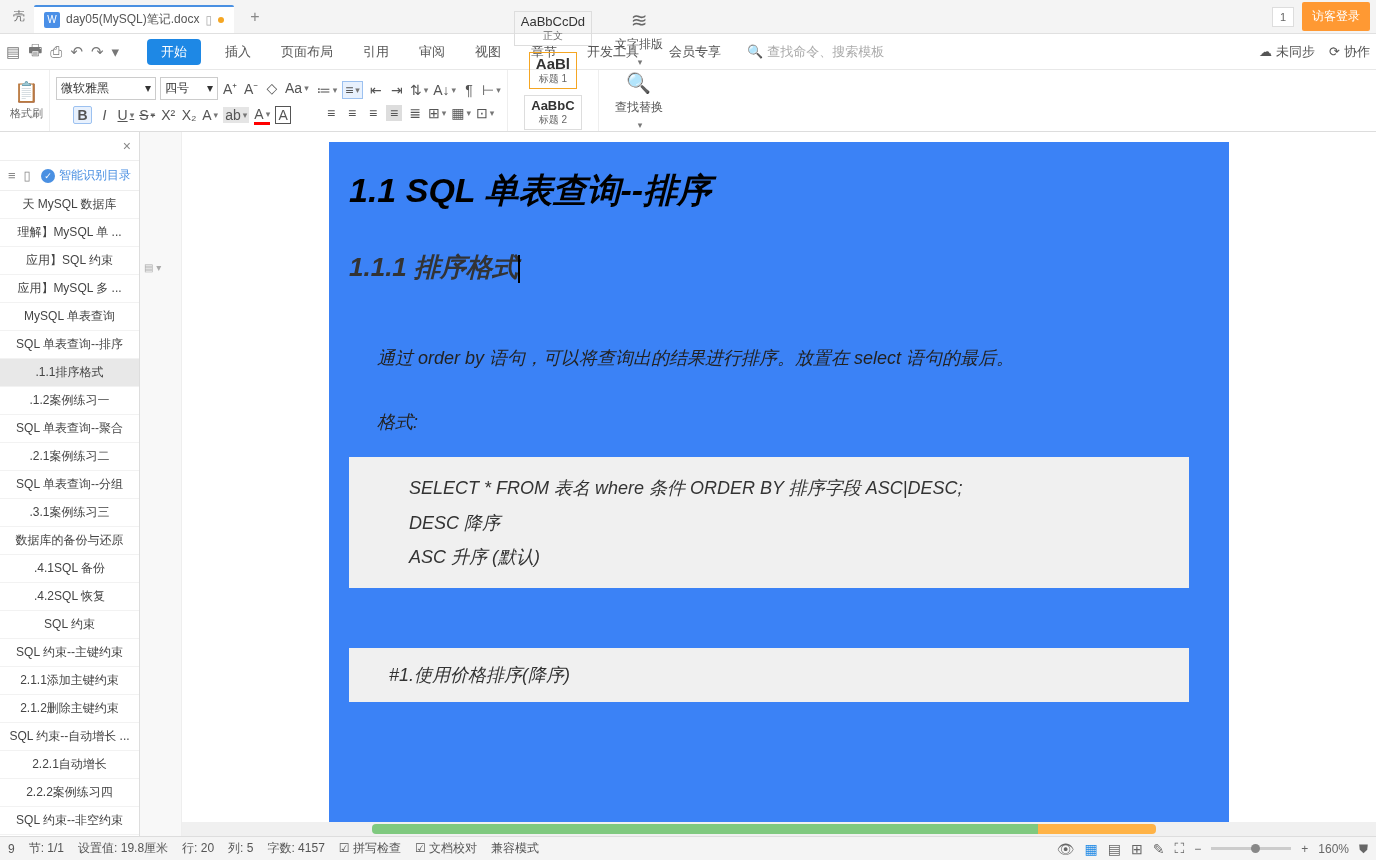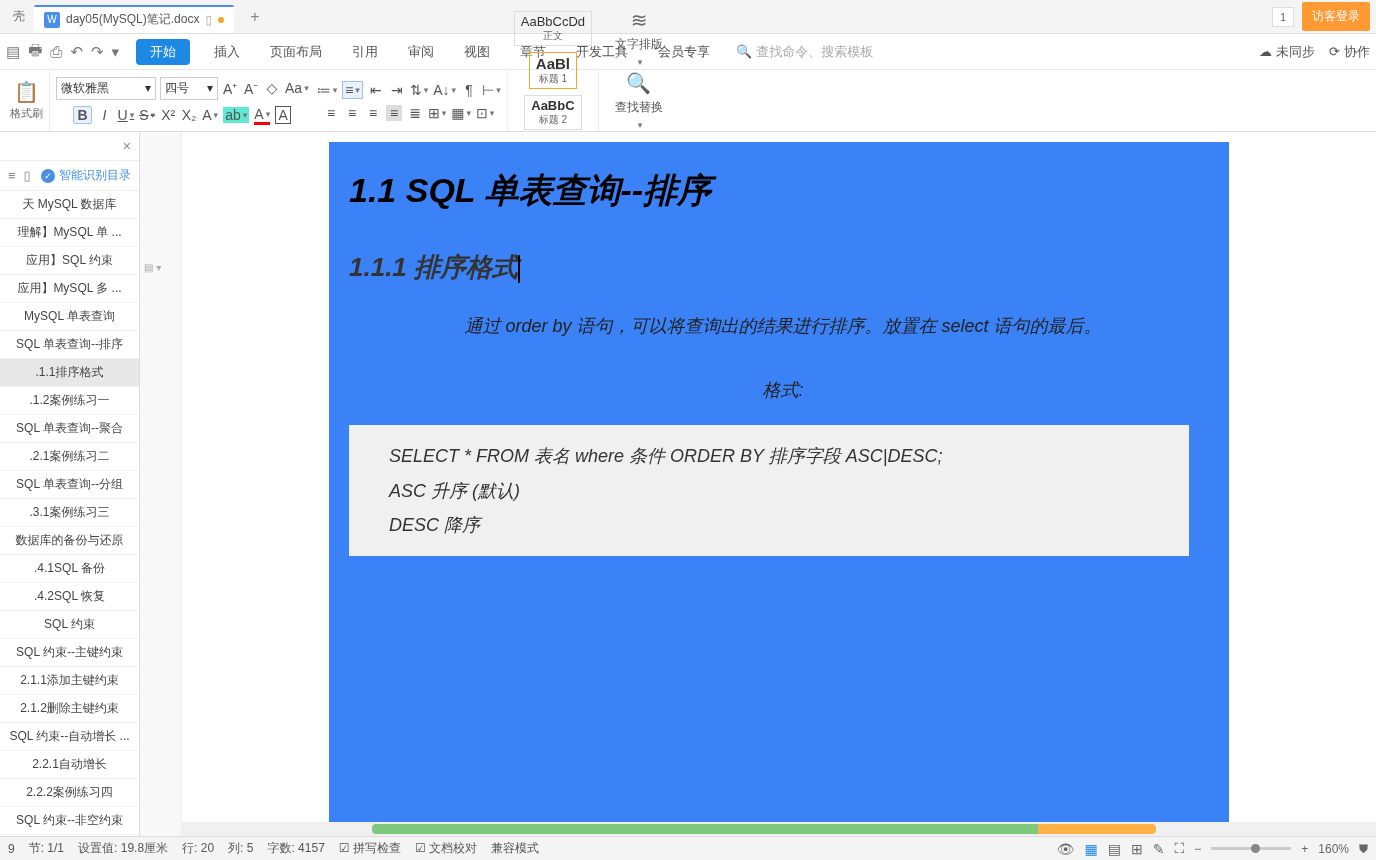--- a/index.html
+++ b/index.html
@@ -14,21 +14,21 @@
 .tab-w { width:16px; height:16px; background:#4a8fe7; color:#fff; display:flex; align-items:center; justify-content:center; font-size:10px; border-radius:2px; }
 .tab-add { width:30px; display:flex; align-items:center; justify-content:center; color:#888; font-size:16px; margin-left:6px; }
 .tabbar-right { margin-left:auto; display:flex; align-items:center; gap:8px; padding-right:6px; }
 .win-btn { padding:3px 7px; color:#666; font-size:11px; border:1px solid #ddd; background:#fff; }
 .guest-btn { background:#ff9933; color:#fff; padding:6px 10px; font-size:12px; border-radius:2px; }
 
 
 .menubar { height:36px; display:flex; align-items:center; padding:0 6px; gap:2px; border-bottom:1px solid #e8e8e8; }
 .qat { display:flex; gap:8px; align-items:center; color:#777; }
 .qat span { font-size:15px; }
-.menu-tabs { display:flex; gap:18px; align-items:center; margin-left:15px;justify-content:flex-end; }
+.menu-tabs { display:flex; gap:18px; align-items:center; margin-left:26px;justify-content:flex-end; }
 .menu-tab { font-size:13px; color:#555; padding:4px 6px; }
 .menu-tab.primary { background:#1e88e5; color:#fff; border-radius:4px; padding:4px 14px; font-weight:500; }
 .menu-search { display:flex; align-items:center; gap:4px; margin-left:18px; color:#aaa; font-size:13px; }
 .menubar-right { margin-left:auto; display:flex; align-items:center; gap:14px; color:#555; font-size:13px; }
 .menubar-right .grp { display:flex; align-items:center; gap:4px; }
 
 
 .ribbon { height:62px; display:flex; align-items:center; padding:0 4px; border-bottom:1px solid #ddd; }
 .rib-grp { display:flex; flex-direction:column; align-items:center; padding:2px 6px; border-right:1px solid #eee; height:100%; justify-content:center; gap:2px; }
 .rib-grp.norow { flex-direction:column; gap:4px; }
@@ -58,24 +58,24 @@
 .side-item.active { background:#e8e8e8; }
 
 .rulerbar { width:42px; background:#f8f8f8; border-right:1px solid #eee; position:relative; }
 .page-marker { position:absolute; top:130px; left:4px; font-size:10px; color:#aaa; display:flex; align-items:center; gap:2px; }
 
 .docwrap { flex:1; overflow:auto; background:#fff; position:relative; }
 .page { margin:10px auto; width:900px; min-height:700px; background:#3b82f6; padding:26px 40px 60px 20px; position:relative;font-style:italic; }
 .h1-line { font-size:34px; font-weight:800; color:#000; margin-bottom:36px; position:relative; }
 .hl { display:inline-block; position:relative; }
 .hl::before { content:""; position:absolute; left:50px; top:-2px; width:46px; height:46px; background:#ffeb3b; border-radius:50%; z-index:-1; }
-.h2-line { font-size:26px; font-weight:700; margin-top:30px; margin-bottom:24px; position:relative; }
+.h2-line { font-size:26px; font-weight:700; margin-top:30px; margin-bottom:56px; position:relative; }
 .h2-line .caret { display:inline-block; width:2px; height:28px; background:#000; vertical-align:middle; }
-.para { font-size:18px; color:#222; line-height:1.9; margin-left:28px;text-align:center; }
-.codebox { background:#f0f0f0; padding:14px 40px; margin-top:18px; font-size:18px; line-height:1.9; }
+.para { font-size:18px; color:#222; line-height:1.9; margin-left:28px; }
+.codebox { background:#f0f0f0; padding:14px 60px; margin-top:18px; font-size:18px; line-height:1.9; }
 .scroll-track { position:absolute; bottom:0; left:0; right:0; height:14px; background:#f0f0f0; }
 .scroll-thumb { position:absolute; height:10px; top:2px; left:190px; right:220px; background:linear-gradient(to right,#7fc97f 0%, #7fc97f 85%, #ffb347 85%, #ffb347 100%); border-radius:4px; }
 
 
 .status { position:absolute; bottom:0; left:0; right:0; height:24px; background:#f4f4f4; border-top:1px solid #ddd; display:flex; align-items:center; padding:0 8px; font-size:12px; color:#555; gap:14px; }
 .status .right { margin-left:auto; display:flex; align-items:center; gap:10px; color:#666; }
 .status .ic { font-size:14px; }
 .zoom-bar { width:80px; height:3px; background:#ccc; position:relative; }
 .zoom-bar::after { content:""; position:absolute; left:50%; top:-3px; width:9px; height:9px; background:#888; border-radius:50%; }
 </style>
@@ -158,21 +158,21 @@
       </div>
     </div>
     <div class="toolbtns" style="margin-top:4px">
       <span class="bold">B</span>
       <span style="font-style:italic">I</span>
       <span class="dd" style="text-decoration:underline">U</span>
       <span class="dd" style="text-decoration:line-through">S</span>
       <span>X²</span>
       <span>X₂</span>
       <span class="dd">A</span>
-      <span class="dd" style="background:#5eead4;padding:0 2px">ab</span>
+      <span class="dd" style="background:#e5e5e5;padding:0 2px">ab</span>
       <span class="dd" style="border-bottom:3px solid red">A</span>
       <span style="border:1px solid #555;padding:0 2px">A</span>
     </div>
   </div>
   <div class="rib-grp">
     <div class="toolbtns">
       <span class="dd">≔</span>
       <span class="dd" style="border:1px solid #9cc1f0;background:#e8f1fd;padding:0 2px">≡</span>
       <span>⇤</span>
       <span>⇥</span>
@@ -278,22 +278,25 @@
       <div class="h1-line">
         <span class="hl">1.1 SQL 单表查询--排序</span>
       </div>
       <div class="h2-line">
         <span>1.1.1 排序格式</span><span class="caret"></span>
       </div>
       <div class="para">通过 order by 语句，可以将查询出的结果进行排序。放置在 select 语句的最后。</div>
       <div class="para" style="margin-top:30px">格式:</div>
       <div class="codebox">
         <div>SELECT * FROM  表名  where  条件  ORDER BY  排序字段  ASC|DESC;</div>
+        <div>       DESC  降序</div>
         <div>       ASC  升序  (默认)</div>
-        <div>       DESC  降序</div>
+      </div>
+      <div class="codebox" style="margin-top:60px;padding:10px 40px">
+        <div>#1.使用价格排序(降序)</div>
       </div>
     </div>
     <div class="scroll-track">
       <div class="scroll-thumb"></div>
     </div>
   </div>
 </div>
 
 <div class="status">
   <span>9</span>

